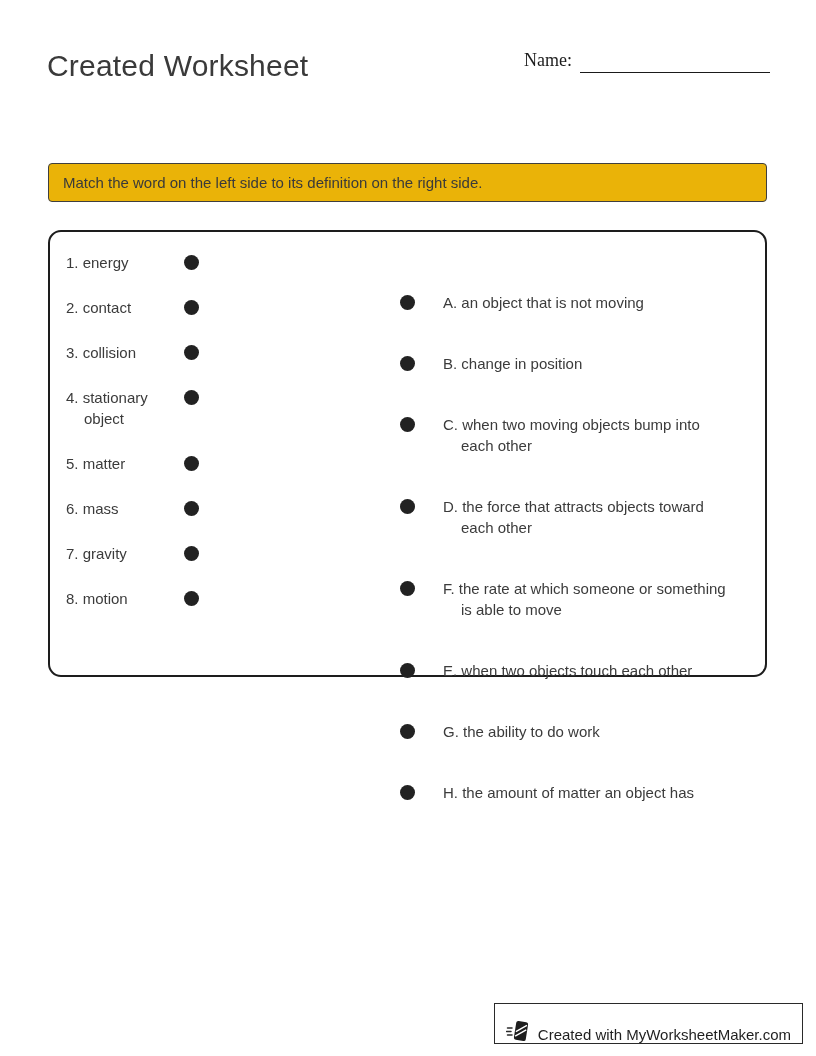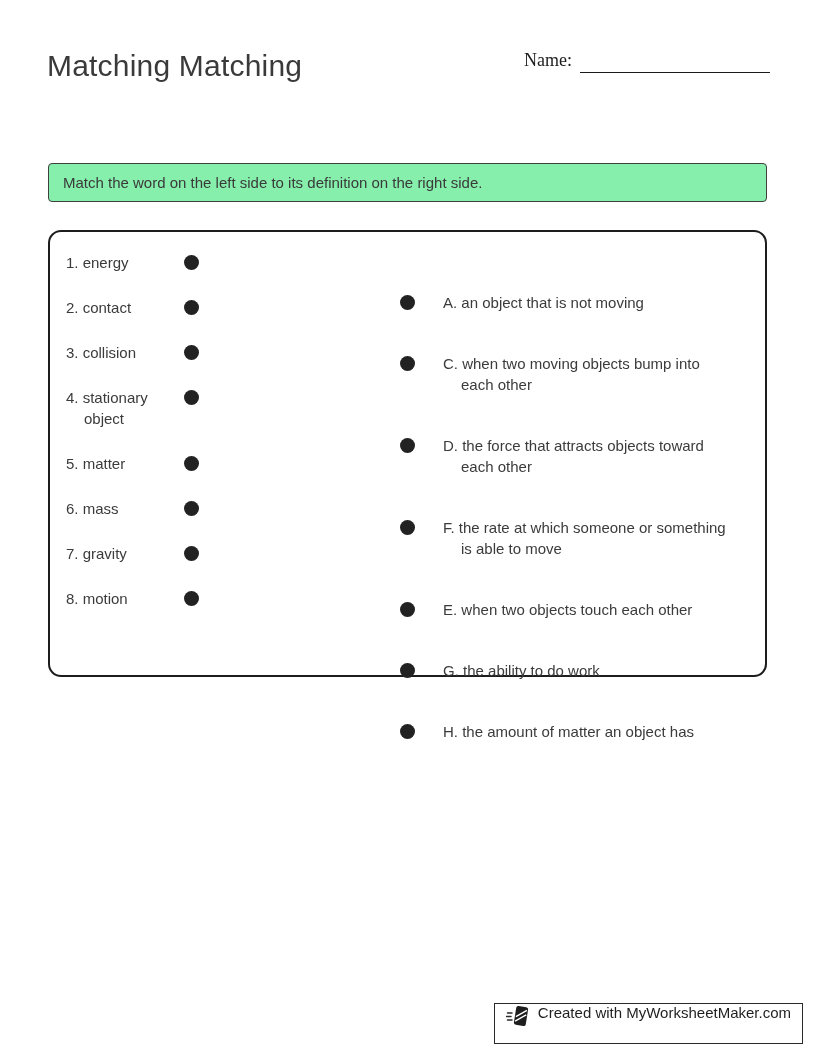--- a/index.html
+++ b/index.html
@@ -13,44 +13,44 @@
   .page{position:relative;width:816px;height:1056px;background:#ffffff;overflow:hidden;}
 
   
   .title{position:absolute;left:47px;top:49px;font-size:30px;line-height:1.15;color:#3a3a3a;font-weight:400;letter-spacing:.2px;}
   .id-block{position:absolute;left:497px;top:50px;display:flex;flex-direction:column;gap:14px;}
   .id-row{display:flex;align-items:flex-end;}
   .id-label{width:75px;text-align:right;font-family:"Liberation Serif","DejaVu Serif",serif;font-size:18px;color:#1c1c1c;padding-bottom:2px;}
   .id-line{width:190px;height:22px;border-bottom:1.6px solid #1a1a1a;margin-left:8px;}
 
   
-  .instructions{position:absolute;left:48px;top:163px;width:719px;height:39px;border:1.6px solid #3f3f3f;border-radius:4px;display:flex;align-items:center;padding:0 14px;font-size:15px;color:#3a3a3a;background:#86efac;}
+  .instructions{position:absolute;left:48px;top:163px;width:719px;height:39px;border:1.6px solid #3f3f3f;border-radius:4px;display:flex;align-items:center;padding:0 14px;font-size:15px;color:#3a3a3a;background:#eab308;}
 
   
   .match-box{position:absolute;left:48px;top:230px;width:719px;height:447px;border:2.5px solid #1d1d1d;border-radius:13px;background:#fff;}
   .words-col{position:absolute;left:16px;top:20px;width:150px;}
   .defs-col{position:absolute;left:350px;top:20px;width:340px;}
   .w-row{display:flex;margin-bottom:24px;}
   .w-text{width:118px;font-size:15px;line-height:21px;white-space:pre-line;padding-left:18px;text-indent:-18px;color:var(--text);}
   .d-row{display:flex;margin-bottom:24px;margin-top:40px;}
   .d-text{width:305px;font-size:15px;line-height:21px;white-space:pre-line;padding-left:18px;text-indent:-18px;color:var(--text);}
   .dot{flex:none;width:15px;height:15px;border-radius:50%;background:var(--dot);margin-top:3px;}
   .d-row .dot{margin-right:28px;}
 
   
-  .footer-badge{position:absolute;right:13px;top:1003px;min-width:305px;height:41px;border:1.6px solid #2a2a2a;background:#fff;display:flex;align-items:flex-start;padding:0 11px;gap:8px;white-space:nowrap;}
+  .footer-badge{position:absolute;right:13px;top:1003px;min-width:305px;height:41px;border:1.6px solid #2a2a2a;background:#fff;display:flex;align-items:flex-end;padding:0 11px;gap:8px;white-space:nowrap;}
   .footer-text{font-size:15px;color:#1f1f1f;}
   .logo{flex:none;width:24px;height:24px;display:block;}
 </style>
 </head>
 <body>
 
 <div class="page">
 
-  <h1 class="title">Matching Matching</h1>
+  <h1 class="title">Created Worksheet</h1>
 
   <div class="id-block">
     <div class="id-row">
       <span class="id-label">Name:</span>
       <span class="id-line"></span>
     </div>
   </div>
 
   <div class="instructions">
     <span>Match the word on the left side to its definition on the right side.</span>
@@ -92,20 +92,24 @@
           <span class="dot"></span>
         </div>
       </div>
     <div class="defs-col">
         <div class="d-row">
           <span class="dot"></span>
           <div class="d-text"><span>A.</span> <span>an object that is not moving</span></div>
         </div>
         <div class="d-row">
           <span class="dot"></span>
+          <div class="d-text"><span>B.</span> <span>change in position</span></div>
+        </div>
+        <div class="d-row">
+          <span class="dot"></span>
           <div class="d-text"><span>C.</span> <span>when two moving objects bump into
 each other</span></div>
         </div>
         <div class="d-row">
           <span class="dot"></span>
           <div class="d-text"><span>D.</span> <span>the force that attracts objects toward
 each other</span></div>
         </div>
         <div class="d-row">
           <span class="dot"></span>

